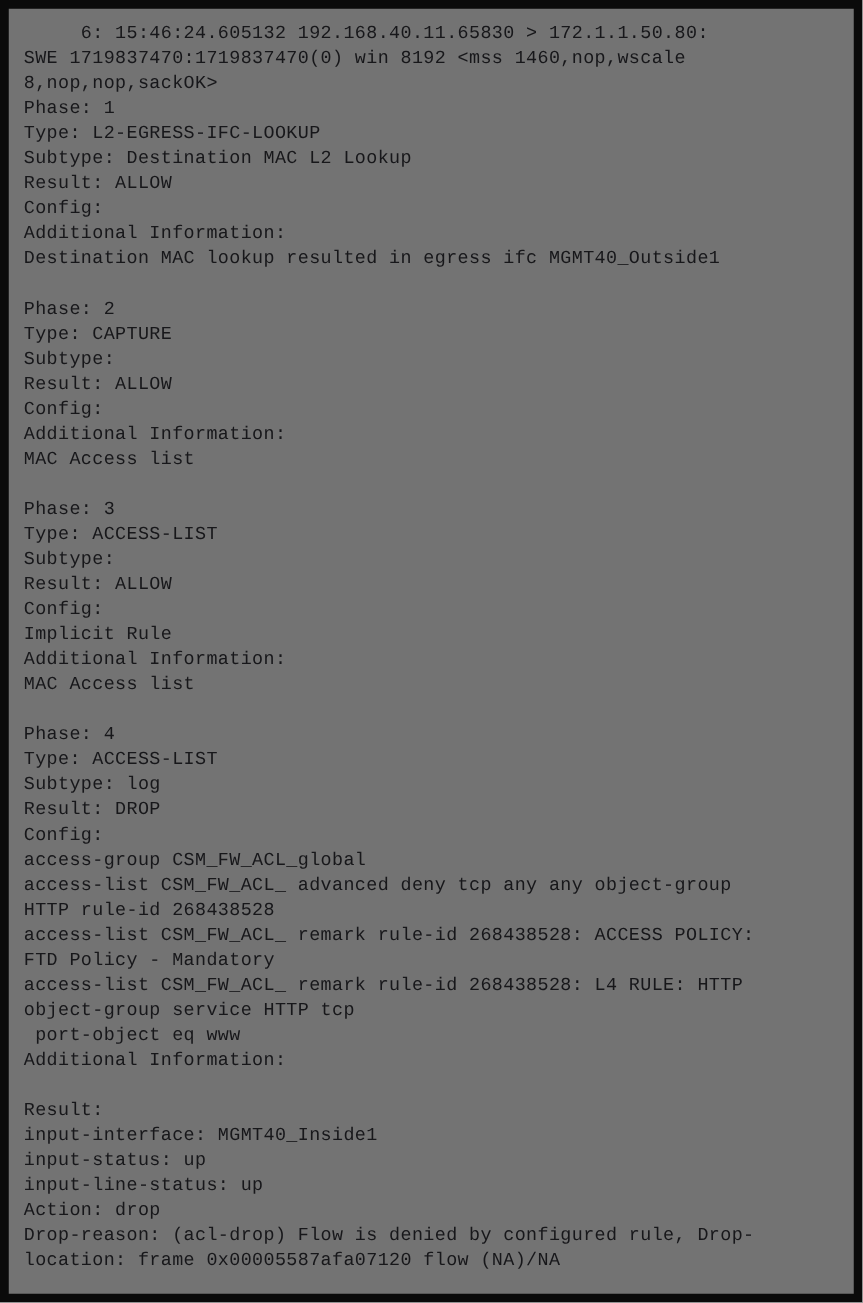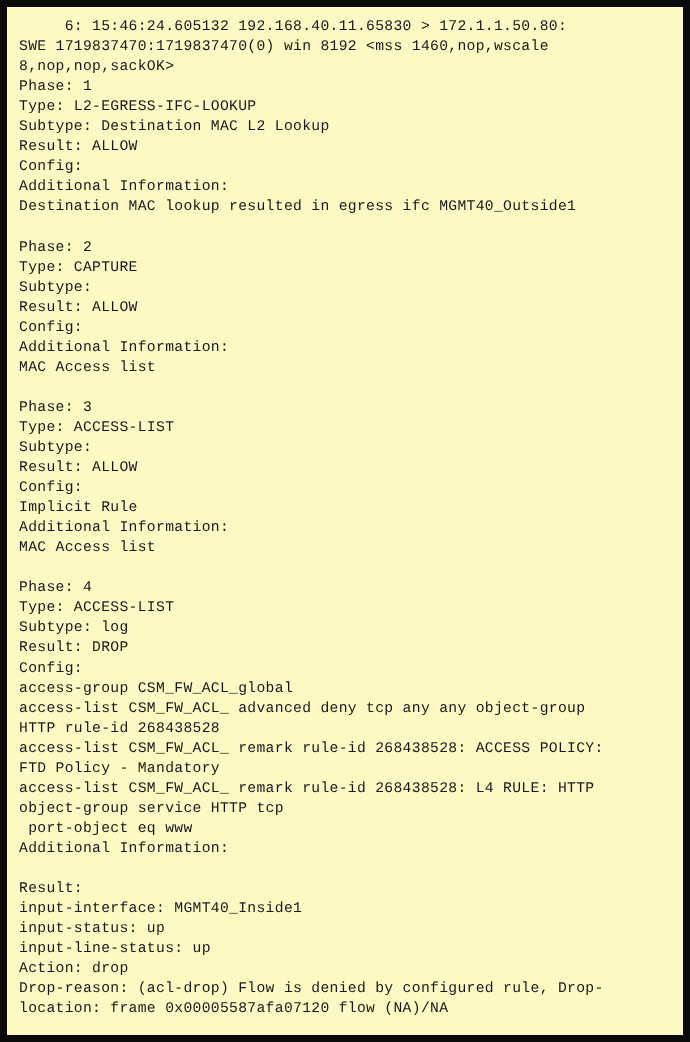--- a/index.html
+++ b/index.html
@@ -14,21 +14,21 @@
     overflow: hidden;
     font-family: "Liberation Mono", "DejaVu Sans Mono", monospace;
   }
 
   
   #trace-frame {
     box-sizing: border-box;
     width: 690px;
     height: 1042px;
     border: 7px solid #0a0a0a;
-    background: #fef9c3;
+    background: #737373;
     padding: 10px 6px 4px 12px;
     overflow: hidden;
   }
 
   #trace-output {
     margin: 0;
     padding: 0;
     font-family: "Liberation Mono", "DejaVu Sans Mono", monospace;
     font-size: 14.7px;
     line-height: 20.05px;

